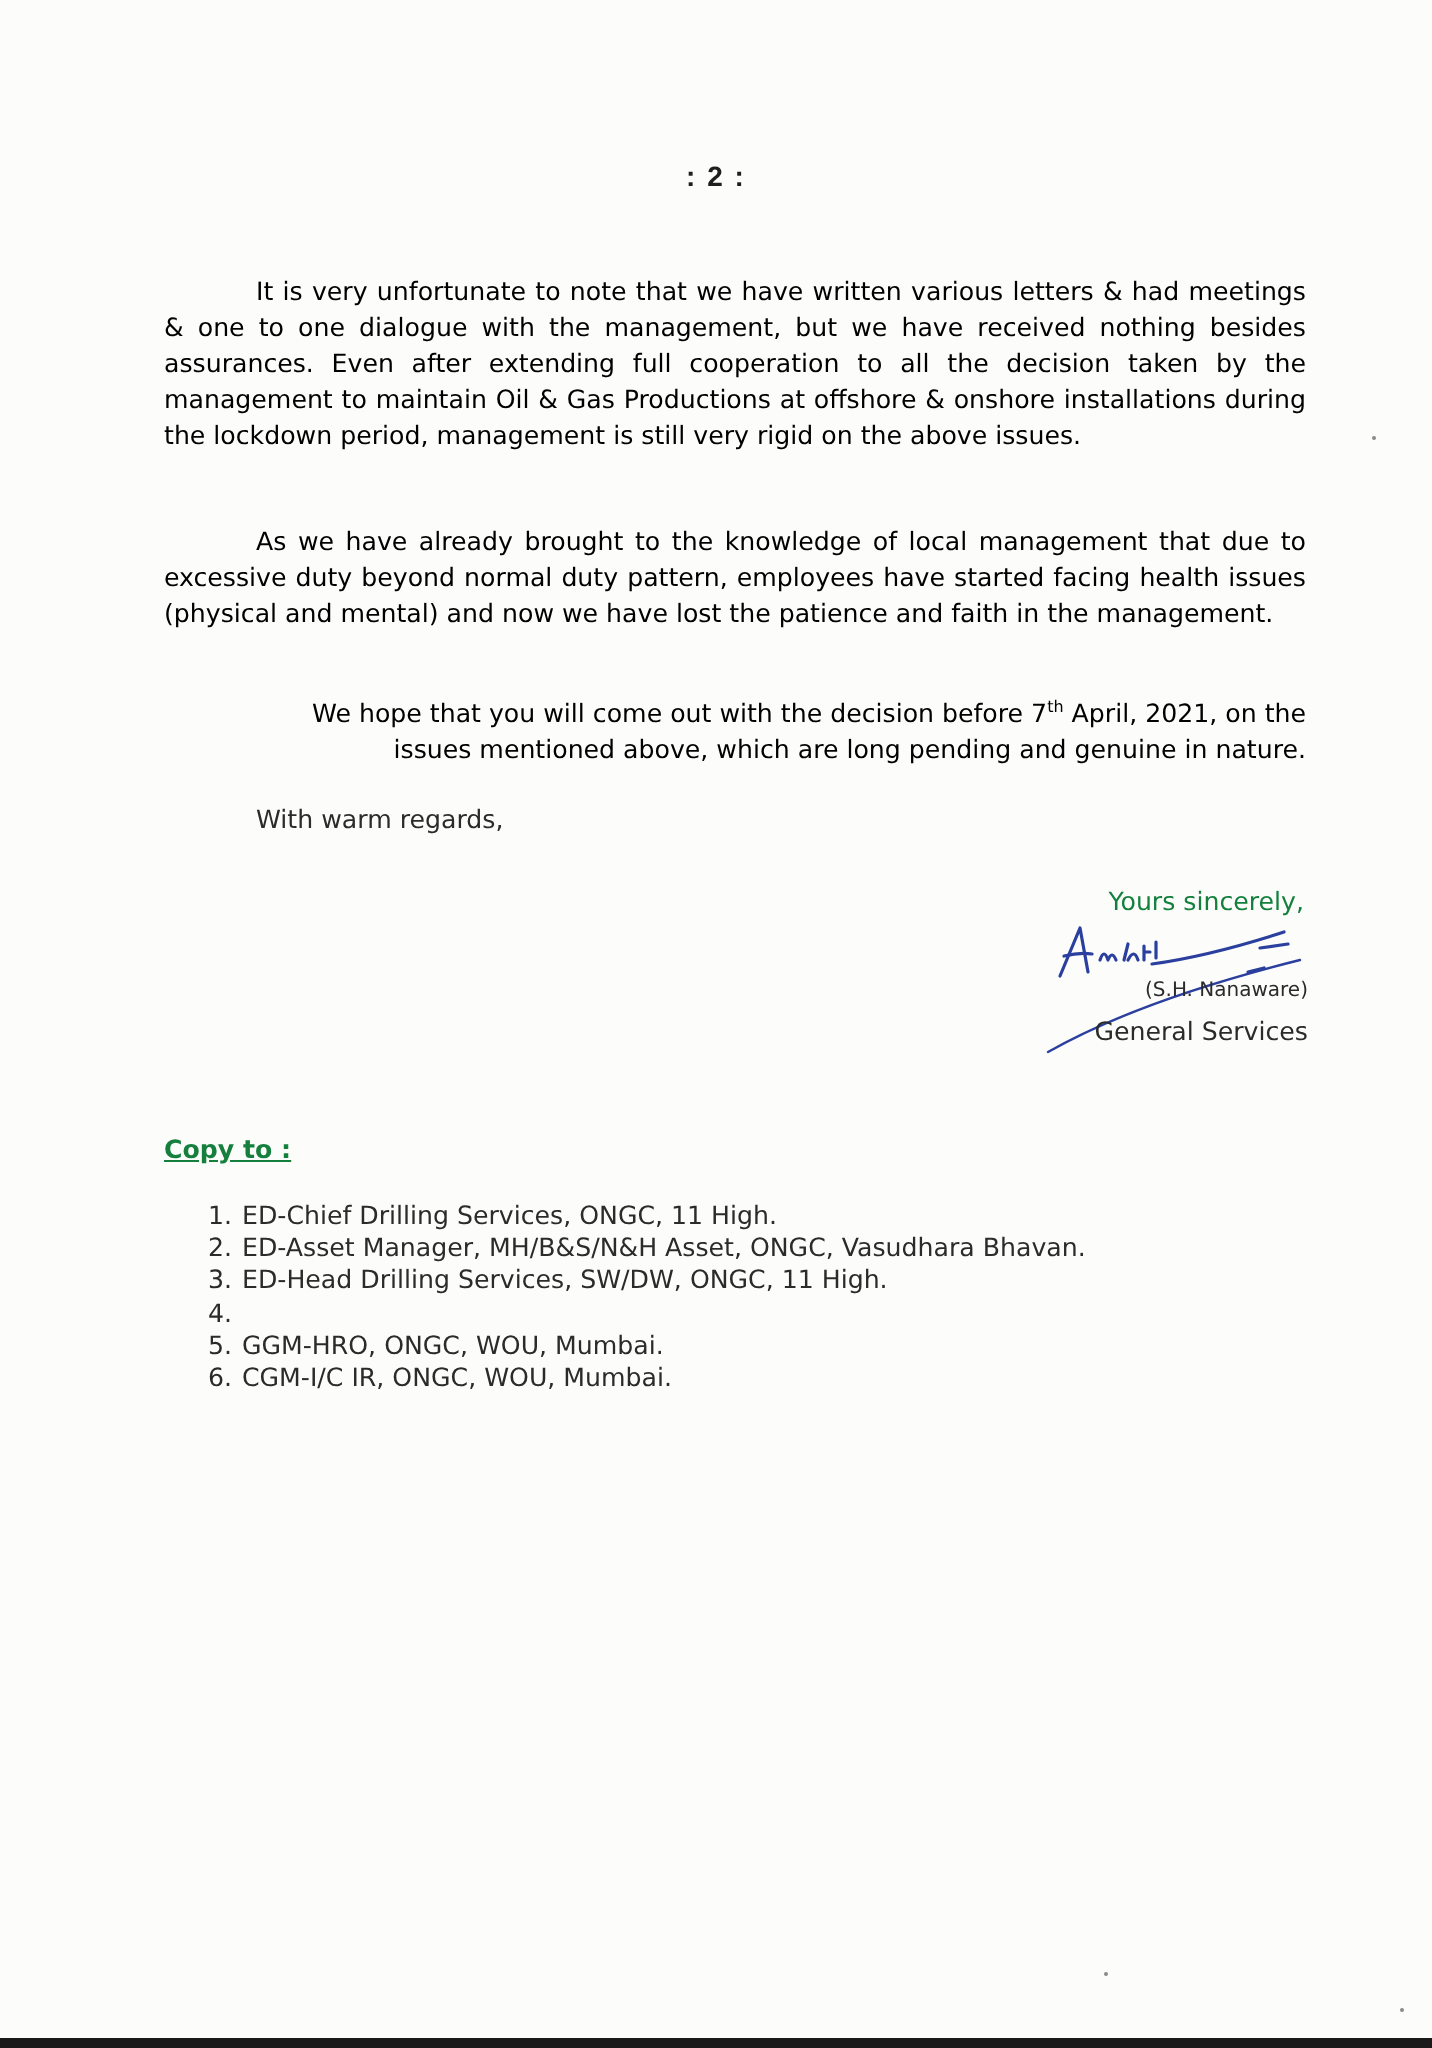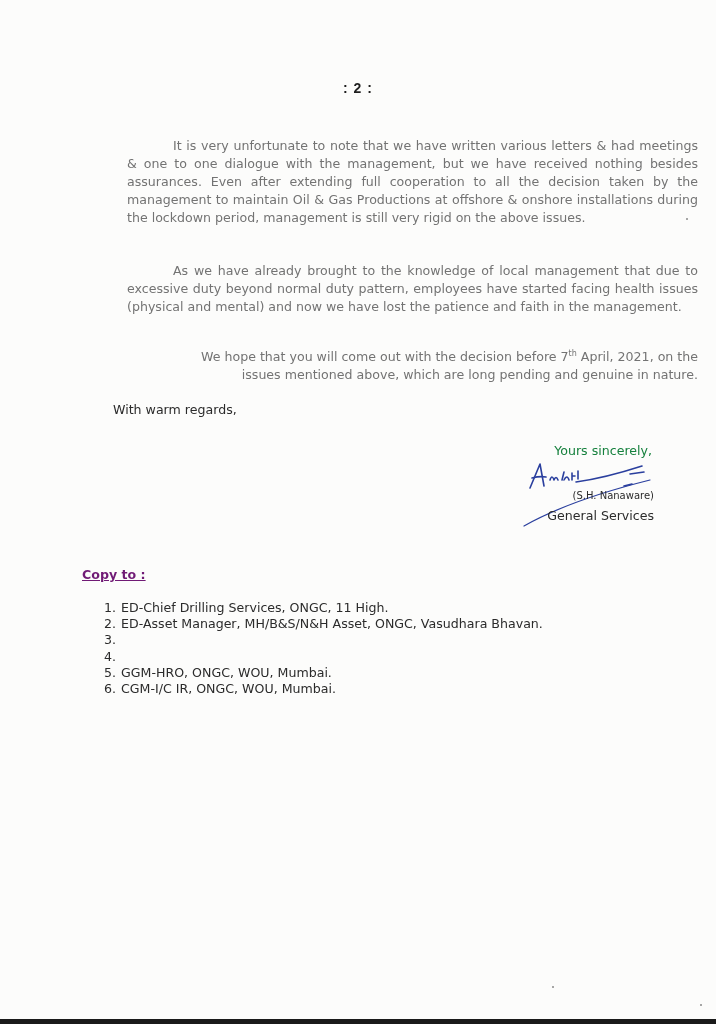--- a/index.html
+++ b/index.html
@@ -39,35 +39,34 @@
       color: #1e1e1e;
       letter-spacing: 1px;
     }
     .body-text {
       position: absolute;
       left: 82px;
       width: 571px;
       font-size: 12.6px;
       line-height: 18px;
       text-align: justify;
-      color: #737373;
-      margin-left: 45px;
+      color: #000000;
     }
     .body-text p {
       margin: 0;
       text-indent: 46px;
     }
     .para-1 { top: 137px; }
     .para-2 { top: 262px; }
     .para-3 { top: 348px; }
     .para-3 p { text-align: right; }
     .para-3 sup { font-size: 8px; vertical-align: super; line-height: 0; }
     .closing {
       position: absolute;
-      left: 113px;
+      left: 128px;
       top: 402px;
       font-size: 12.6px;
       color: #2b2b2b;
     }
     .signoff {
       position: absolute;
       top: 443px;
       right: 64px;
       font-size: 12.6px;
       color: #15803d;
@@ -101,21 +100,21 @@
       color: #2b2b2b;
       white-space: nowrap;
     }
     .copy-heading {
       position: absolute;
       left: 82px;
       top: 567px;
       font-size: 12.6px;
       font-weight: bold;
       text-decoration: underline;
-      color: #701a75;
+      color: #15803d;
     }
     .copy-list {
       position: absolute;
       left: 104px;
       top: 600px;
       margin: 0;
       padding: 0;
       list-style: none;
       font-size: 12.6px;
       line-height: 16.2px;
@@ -186,20 +185,21 @@
     <li>
         <span class="num">1.</span>
         <span>ED-Chief Drilling Services, ONGC, 11 High.</span>
       </li>
     <li>
         <span class="num">2.</span>
         <span>ED-Asset Manager, MH/B&amp;S/N&amp;H Asset, ONGC, Vasudhara Bhavan.</span>
       </li>
     <li>
         <span class="num">3.</span>
+        <span>ED-Head Drilling Services, SW/DW, ONGC, 11 High.</span>
       </li>
     <li>
         <span class="num">4.</span>
       </li>
     <li>
         <span class="num">5.</span>
         <span>GGM-HRO, ONGC, WOU, Mumbai.</span>
       </li>
     <li>
         <span class="num">6.</span>

